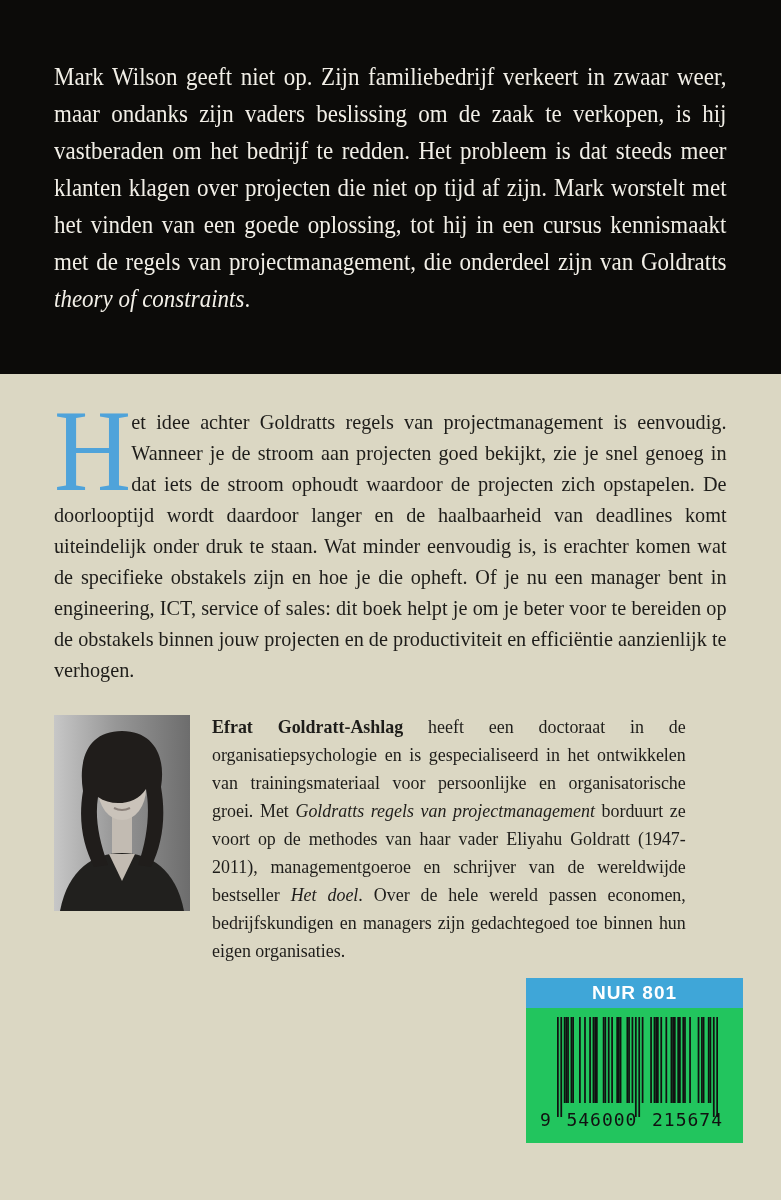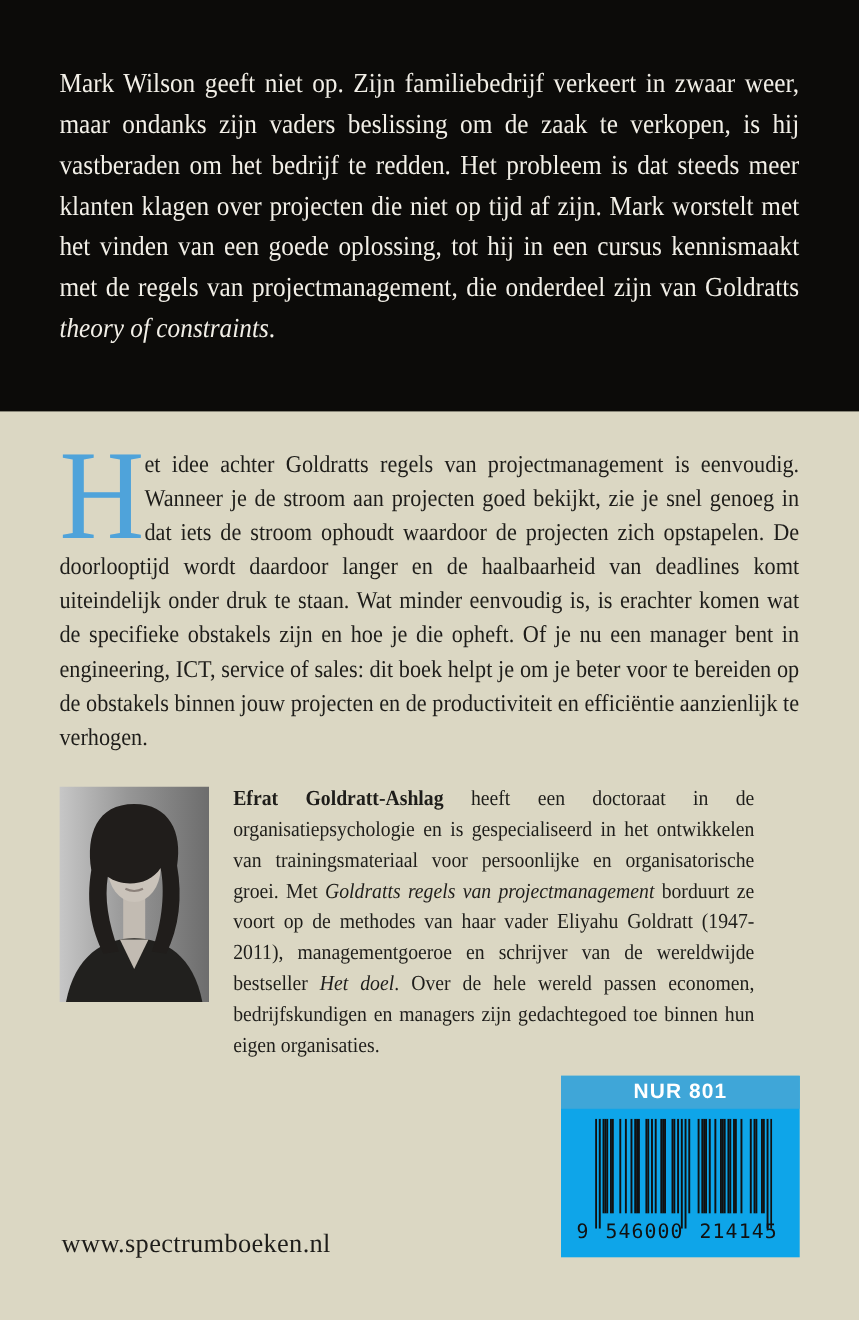--- a/index.html
+++ b/index.html
@@ -90,23 +90,23 @@
   
   .website{
     position:absolute;
     left:56px;top:1118px;
     font-size:24px;
     color:var(--c-body-text);
     letter-spacing:.3px;
   }
   .barcode-panel{
     position:absolute;
-    left:510px;top:978px;
+    left:526px;top:978px;
     width:217px;height:165px;
-    background:#0ea5e9;
+    background:#22c55e;
   }
   .nur-strip{
     height:30px;
     background:var(--c-nur-strip-blue);
     color:#ffffff;
     font-family:"Liberation Sans","DejaVu Sans",sans-serif;
     font-weight:bold;
     font-size:19px;
     letter-spacing:1px;
     display:flex;align-items:center;justify-content:center;
@@ -167,21 +167,20 @@
         <ellipse cx="78.5" cy="71.5" rx="4.4" ry="1.9" fill="#35302c"></ellipse>
         <path d="M68 74 q-2 7 -1 11" stroke="#aaa199" stroke-width="1.6" fill="none"></path>
         <path d="M60 93 q8 4 16 0" stroke="#8b817a" stroke-width="2" fill="none"></path>
 
         <path d="M68 16 C34 16 24 44 29 76 C24 106 29 130 40 152 L54 150 C44 122 41 102 44 82 C58 92 82 90 92 74 C96 94 94 122 84 150 L97 152 C109 128 112 100 107 72 C112 42 100 16 68 16 Z" fill="#201d1b"></path>
       </svg>
     </div>
     <p class="bio-text"><span class="seg-b">Efrat Goldratt-Ashlag</span><span> heeft een doctoraat in de organisatiepsychologie en is gespecialiseerd in het ontwikkelen van trainingsmateriaal voor persoonlijke en organisatorische groei. Met </span><span class="seg-i">Goldratts regels van projectmanagement</span><span> borduurt ze voort op de methodes van haar vader Eliyahu Goldratt (1947-2011), managementgoeroe en schrijver van de wereldwijde bestseller </span><span class="seg-i">Het doel</span><span>. Over de hele wereld passen economen, bedrijfskundigen en managers zijn gedachtegoed toe binnen hun eigen organisaties.</span></p>
   </div>
 
-  <div class="website">www.spectrumboeken.nl</div>
 
   <div class="barcode-panel">
     <div class="nur-strip">NUR 801</div>
     <div class="bars-wrap">
       <svg id="barcode-svg" viewBox="0 0 95 100" preserveAspectRatio="none" xmlns="http://www.w3.org/2000/svg">
           <rect x="0" y="0" width="1.02" height="100" fill="#111"></rect>
           <rect x="2" y="0" width="1.02" height="100" fill="#111"></rect>
           <rect x="4" y="0" width="1.02" height="86" fill="#111"></rect>
           <rect x="5" y="0" width="1.02" height="86" fill="#111"></rect>
           <rect x="6" y="0" width="1.02" height="86" fill="#111"></rect>
@@ -225,17 +224,17 @@
           <rect x="86" y="0" width="1.02" height="86" fill="#111"></rect>
           <rect x="89" y="0" width="1.02" height="86" fill="#111"></rect>
           <rect x="90" y="0" width="1.02" height="86" fill="#111"></rect>
           <rect x="92" y="0" width="1.02" height="100" fill="#111"></rect>
           <rect x="94" y="0" width="1.02" height="100" fill="#111"></rect>
         </svg>
     </div>
     <div class="barcode-digits">
       <span>9</span>
       <span>546000</span>
-      <span>214145</span>
+      <span>215674</span>
     </div>
   </div>
 
 </div>
 
 </body></html>

